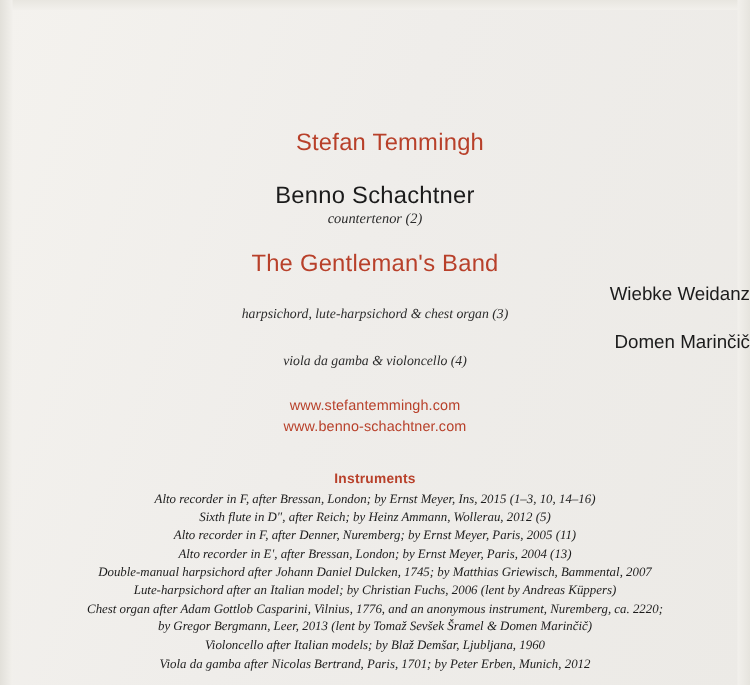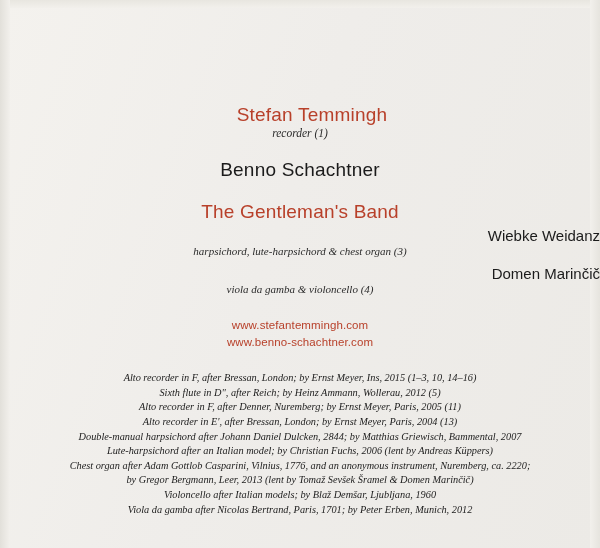--- a/index.html
+++ b/index.html
@@ -123,27 +123,27 @@
 
 <div class="page">
   <div class="edge-top"></div>
   <div class="edge-left"></div>
   <div class="edge-right"></div>
 
   <div class="content">
 
     <div class="performer-block">
       <div class="perf-name red">Stefan Temmingh</div>
-      <div class="perf-role">recorder (1)</div>
     </div>
 
     <div class="gap-sm"></div>
 
     <div class="performer-block">
       <div class="perf-name">Benno Schachtner</div>
+      <div class="perf-role">countertenor (2)</div>
     </div>
 
     <div class="gap-sm"></div>
 
     <div>
       <div class="band-title">The Gentleman's Band</div>
 
       <div>
         <div class="band-member">Wiebke Weidanz</div>
         <div class="band-role">harpsichord, lute-harpsichord &amp; chest organ (3)</div>
@@ -153,27 +153,28 @@
         <div class="band-member">Domen Marinčič</div>
         <div class="band-role">viola da gamba &amp; violoncello (4)</div>
       </div>
     </div>
 
     <div class="links">
       <a class="link" href="#">www.stefantemmingh.com</a>
       <a class="link" href="#">www.benno-schachtner.com</a>
     </div>
 
+    <div class="instruments-heading">Instruments</div>
 
     <div class="instrument-list">
       <div class="instrument-line">Alto recorder in F, after Bressan, London; by Ernst Meyer, Ins, 2015 (1–3, 10, 14–16)</div>
       <div class="instrument-line">Sixth flute in D", after Reich; by Heinz Ammann, Wollerau, 2012 (5)</div>
       <div class="instrument-line">Alto recorder in F, after Denner, Nuremberg; by Ernst Meyer, Paris, 2005 (11)</div>
       <div class="instrument-line">Alto recorder in E', after Bressan, London; by Ernst Meyer, Paris, 2004 (13)</div>
-      <div class="instrument-line">Double-manual harpsichord after Johann Daniel Dulcken, 2844; by Matthias Griewisch, Bammental, 2007</div>
+      <div class="instrument-line">Double-manual harpsichord after Johann Daniel Dulcken, 1745; by Matthias Griewisch, Bammental, 2007</div>
       <div class="instrument-line">Lute-harpsichord after an Italian model; by Christian Fuchs, 2006 (lent by Andreas Küppers)</div>
       <div class="instrument-line">Chest organ after Adam Gottlob Casparini, Vilnius, 1776, and an anonymous instrument, Nuremberg, ca. 2220;</div>
       <div class="instrument-line">by Gregor Bergmann, Leer, 2013 (lent by Tomaž Sevšek Šramel &amp; Domen Marinčič)</div>
       <div class="instrument-line">Violoncello after Italian models; by Blaž Demšar, Ljubljana, 1960</div>
       <div class="instrument-line">Viola da gamba after Nicolas Bertrand, Paris, 1701; by Peter Erben, Munich, 2012</div>
     </div>
 
   </div>
 </div>
 

